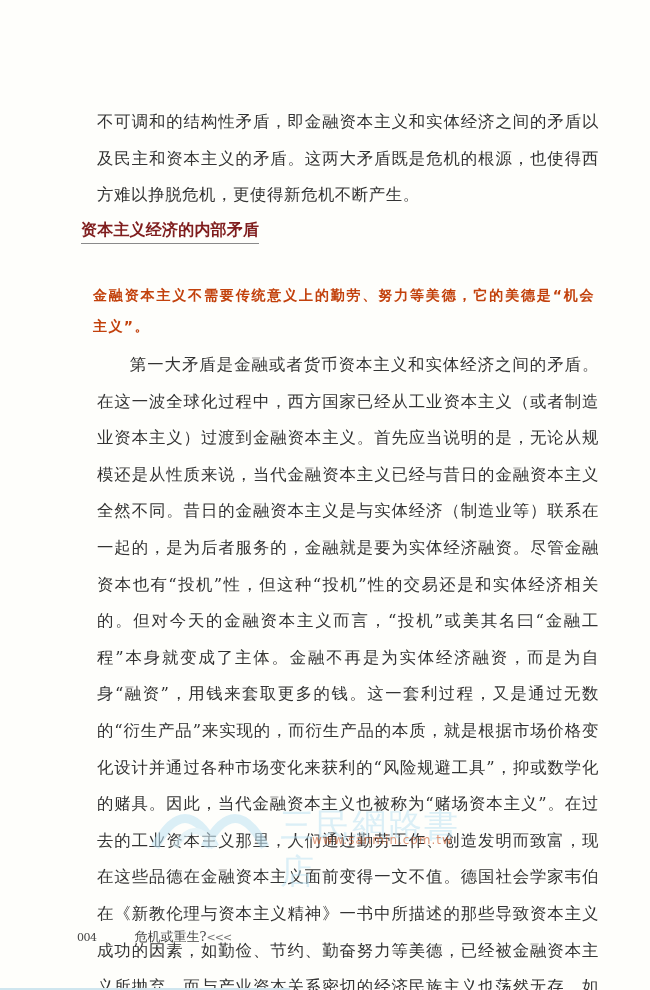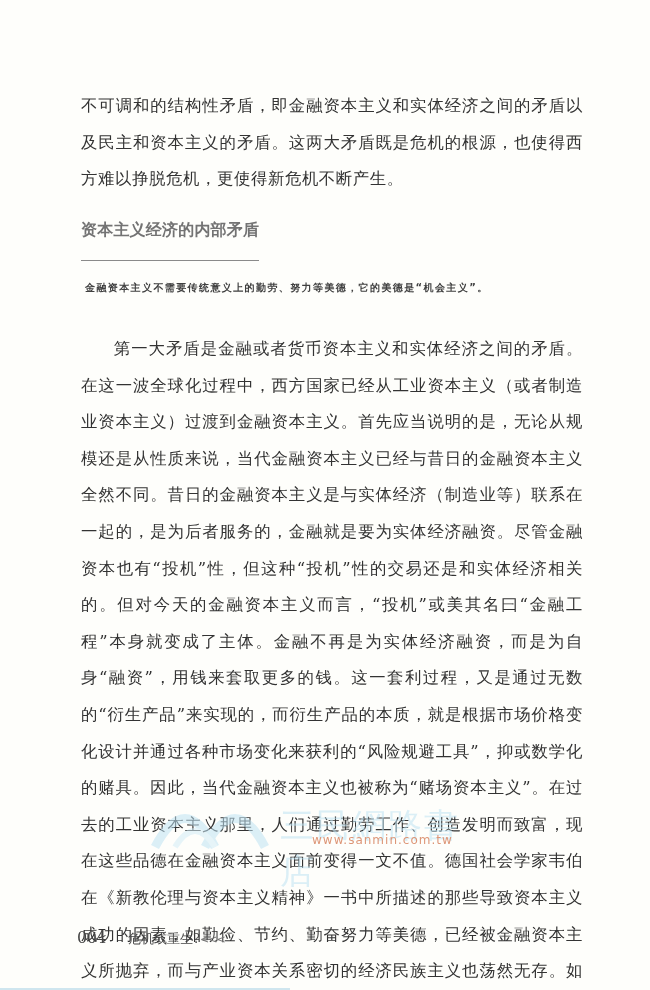--- a/index.html
+++ b/index.html
@@ -28,67 +28,67 @@
     }
     .para {
       position: absolute;
       left: 81px;
       width: 502px;
       font-size: 16.4px;
       line-height: 36.6px;
       letter-spacing: 0.6px;
       color: #333;
       text-align: justify;
-      margin: 0;
+      margin: 16px;
     }
     .p-intro {
       top: 88px;
     }
     .section-heading {
       position: absolute;
       left: 81px;
       top: 219px;
       font-size: 16px;
       line-height: 22px;
-      color: #737373;
-      padding-bottom: 19px;
+      color: #7f1d1d;
+      padding-bottom: 2px;
       border-bottom: 1px solid #8a8a8a;
       letter-spacing: 0.2px;
       margin: 0;
     }
     .lead {
       position: absolute;
       left: 81px;
       top: 268px;
       width: 502px;
-      font-size: 10px;
+      font-size: 14px;
       line-height: 31px;
       letter-spacing: 1.4px;
-      color: #404040;
+      color: #c2410c;
       font-weight: bold;
       text-align: justify;
-      margin: 4px;
+      margin: 12px;
     }
     .p-body {
       top: 331px;
       text-indent: 2em;
     }
     .footer {
       position: absolute;
       left: 77px;
       top: 928px;
       font-size: 12px;
       color: #444;
       display: flex;
       align-items: baseline;
     }
     .footer .pnum {
-      font-size: 16px;
+      font-size: 11px;
       letter-spacing: -0.5px;
-      margin-right: 22px;
+      margin-right: 38px;
     }
     .footer .btitle {
       font-size: 13px;
     }
     .footer .chev {
       font-size: 11px;
       color: #777;
       letter-spacing: -1px;
     }
     .watermark {

